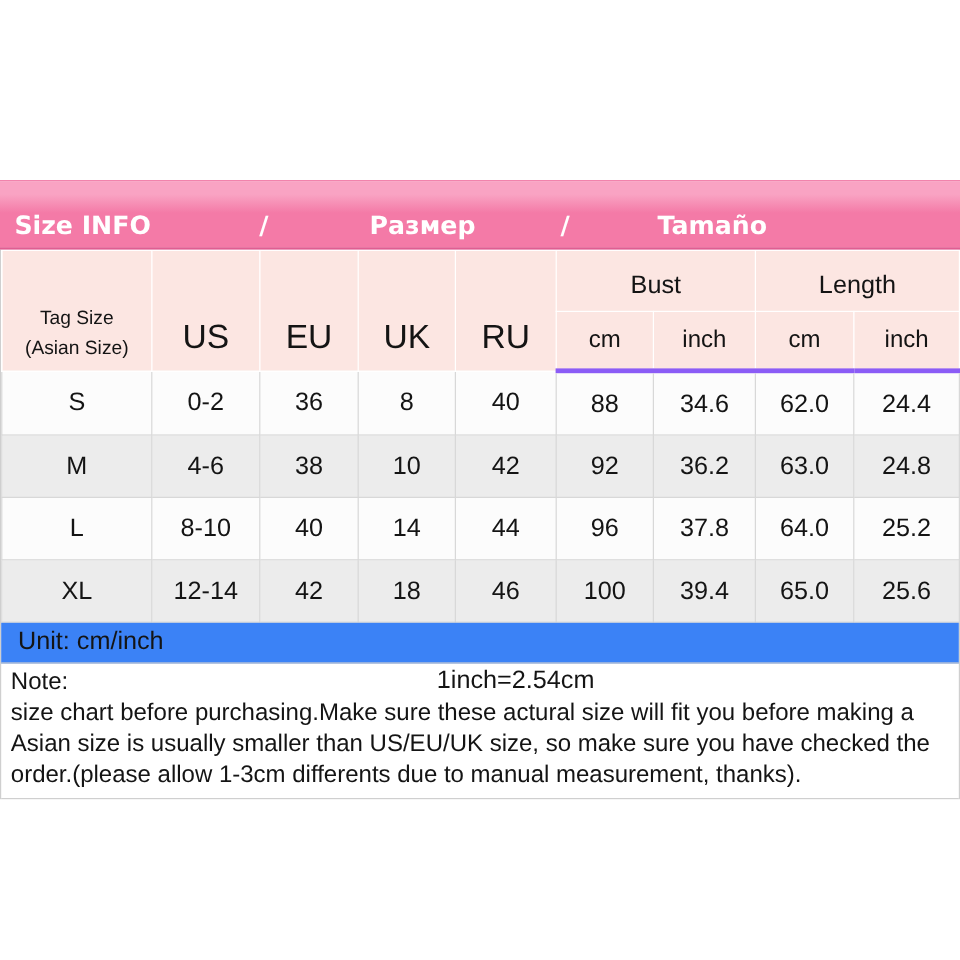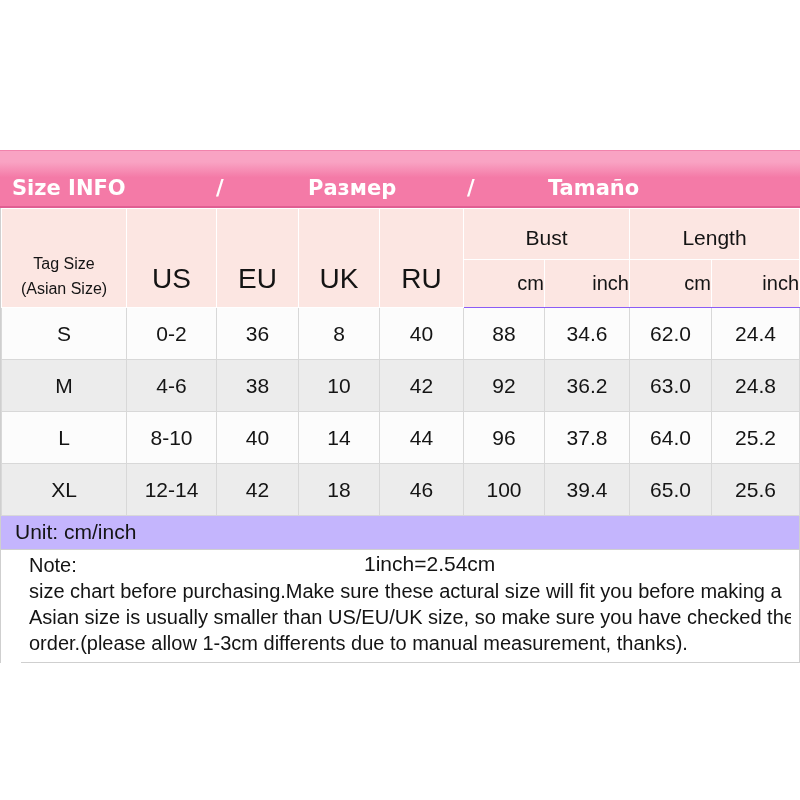--- a/index.html
+++ b/index.html
@@ -36,55 +36,54 @@
   table.size-table { border-collapse: collapse; table-layout: fixed; width: 798px; }
 
   thead th {
     background: #fce6e2;
     border: 1px solid #ffffff;
     font-weight: 400;
     color: #141414;
     text-align: center;
     padding: 0;
   }
-  thead tr.sub-row th { border-bottom: 1px solid #8b5cf6; text-align: right; }
+  thead tr.sub-row th { border-bottom: 4px solid #8b5cf6; }
   th.tag   { font-size: 16px; line-height: 25px; vertical-align: bottom; padding-bottom: 6px; }
   th.region{ font-size: 28px; vertical-align: bottom; padding-bottom: 12px; }
   th.group { height: 42px; font-size: 21px; vertical-align: middle; padding-top: 8px; }
   th.sub   { height: 47px; font-size: 20px; vertical-align: middle; }
 
   tbody td {
     height: 51px;
     text-align: center;
     vertical-align: middle;
     font-size: 21px;
     background: #fcfcfc;
     border: 1px solid #d8d8d8;
     padding: 0;
   }
   tbody tr.alt td { background: #ececec; }
 
   
   .unit-bar {
     position: relative;
     height: 33px;
-    background: #c4b5fd;
+    background: #3b82f6;
     border-bottom: 1px solid #cfcfcf;
     font-size: 21px;
   }
   .unit-left  { position: absolute; left: 14px;  top: 4px; white-space: nowrap; }
   .unit-right { position: absolute; left: 363px; top: 4px; white-space: nowrap; margin-top: 32px; }
 
   
   .note {
     padding: 2px 8px 6px 8px;
     border-bottom: 1px solid #cfcfcf;
     font-size: 20px;
     line-height: 26px;
-    margin-left: 20px;
   }
   .note div { white-space: nowrap; overflow: hidden; }
 </style>
 </head>
 <body>
 
 <div class="canvas">
   <div class="sheet">
 
     <div class="banner">

